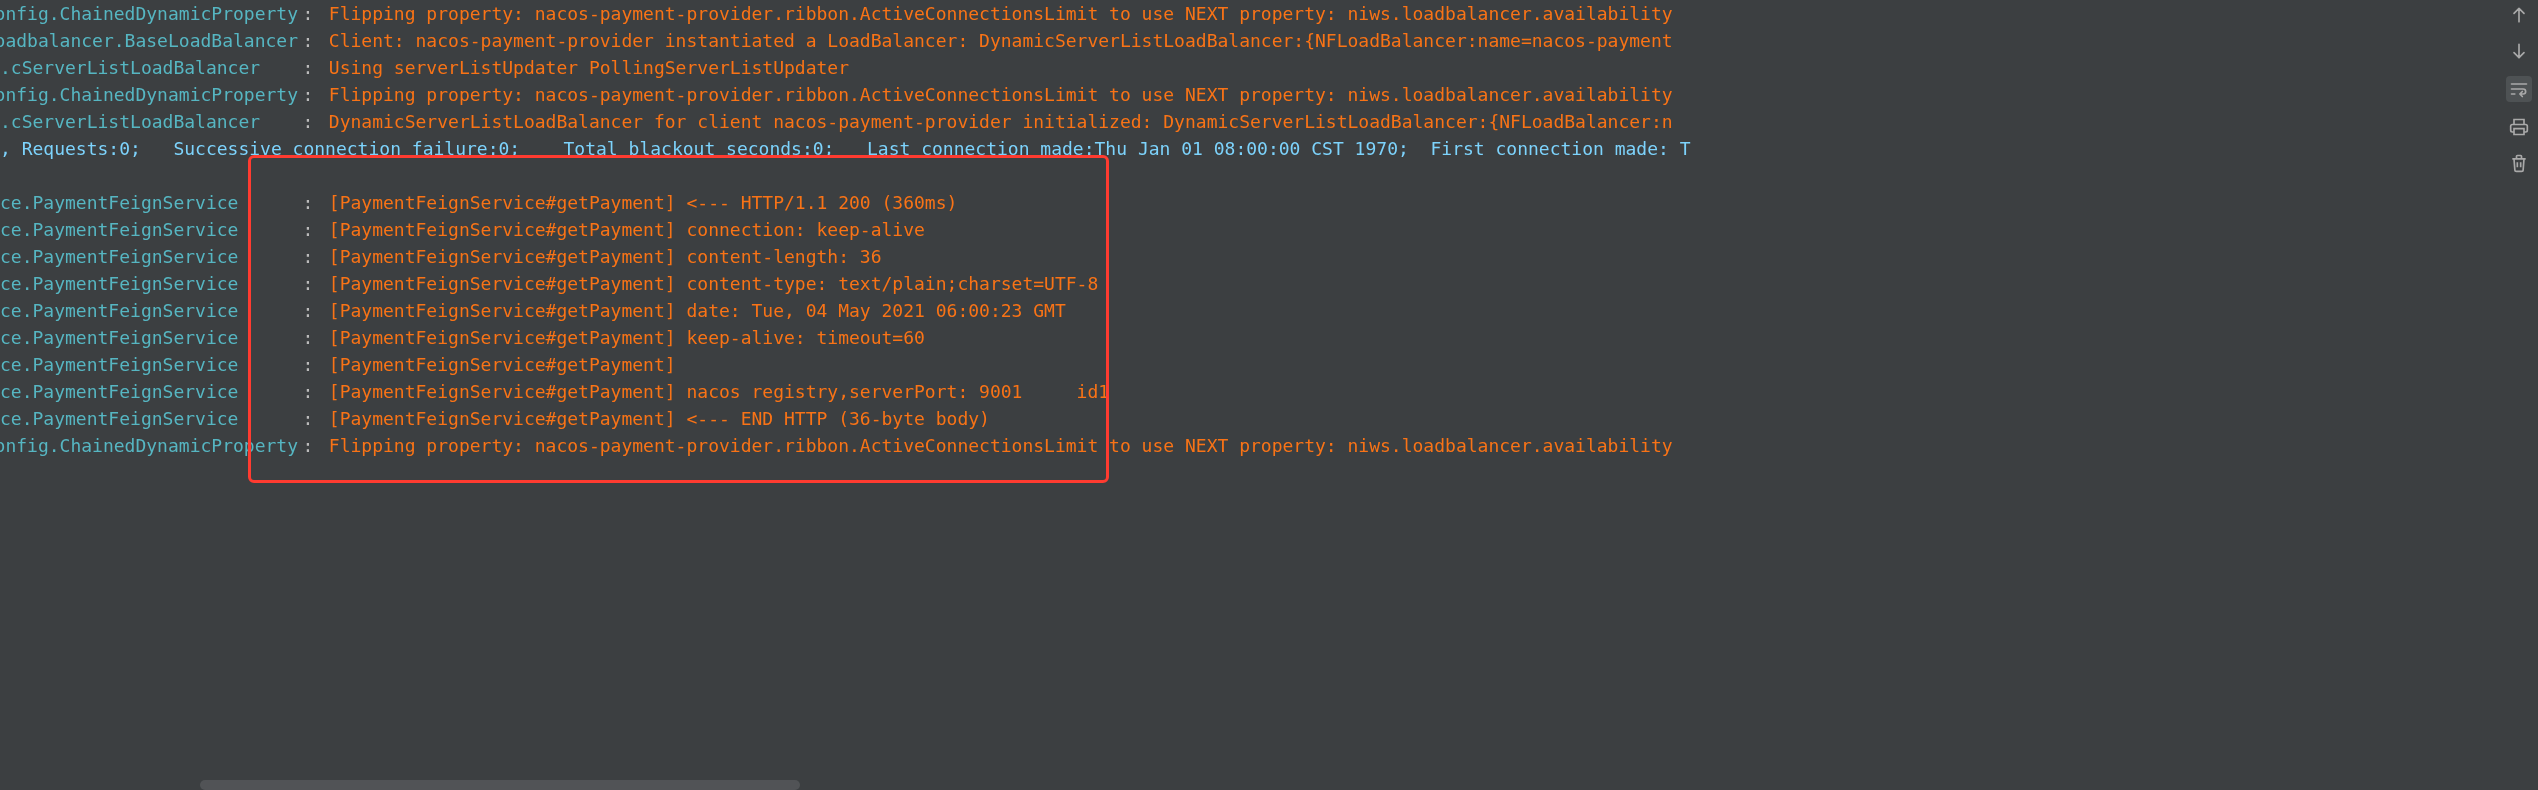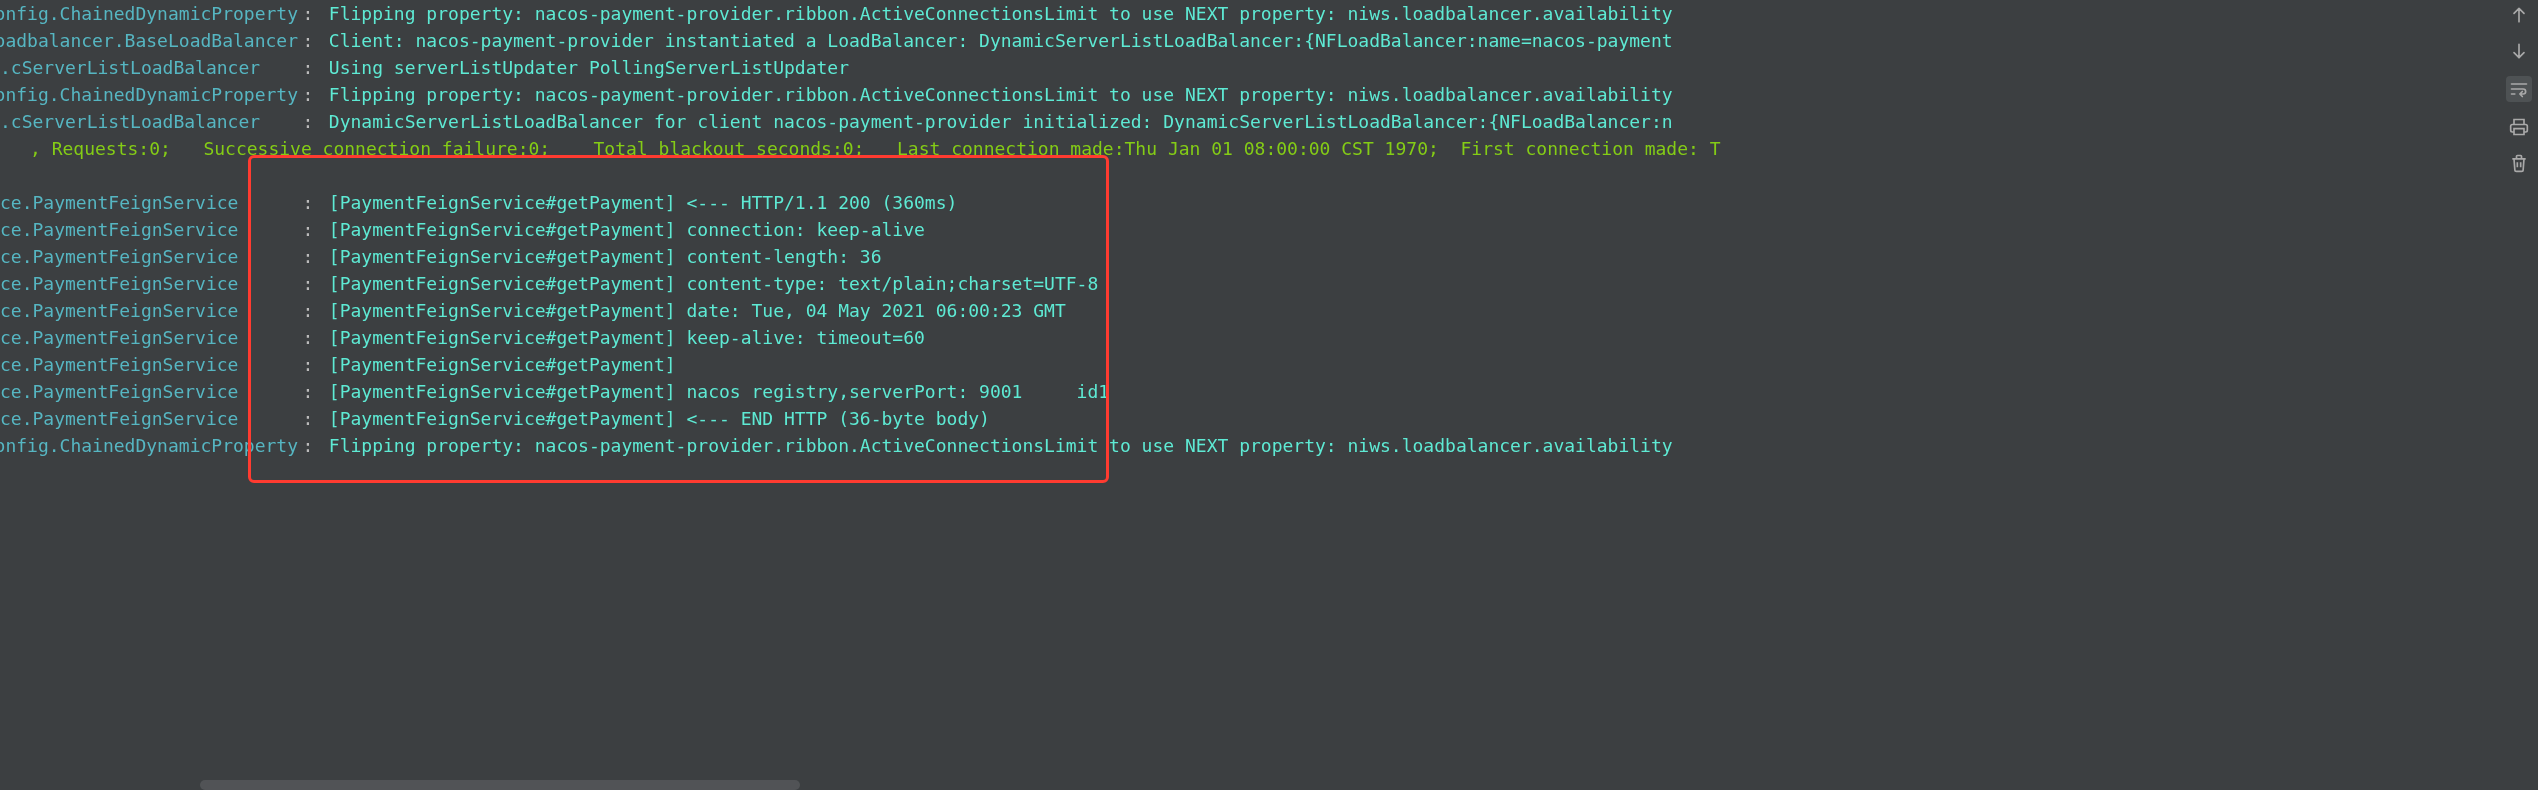--- a/index.html
+++ b/index.html
@@ -46,31 +46,30 @@
     direction: ltr;
     unicode-bidi: plaintext;
     display: inline-block;
   }
   .sep-col {
     min-width: 20px;
     color: #bbbbbb;
     text-align: center;
   }
   .msg-col {
-    color: #5eead4;
+    color: #f97316;
     white-space: pre;
     overflow: hidden;
     flex: 1;
   }
   .plain-line {
-    color: #84cc16;
+    color: #7dd3fc;
     white-space: pre;
     height: 27px;
     overflow: hidden;
-    padding-left: 30px;
   }
   .highlight-box {
     position: absolute;
     border: 3px solid #ff3b30;
     border-radius: 6px;
     pointer-events: none;
   }
   .scrollbar-horiz {
     position: absolute;
     bottom: 0;

